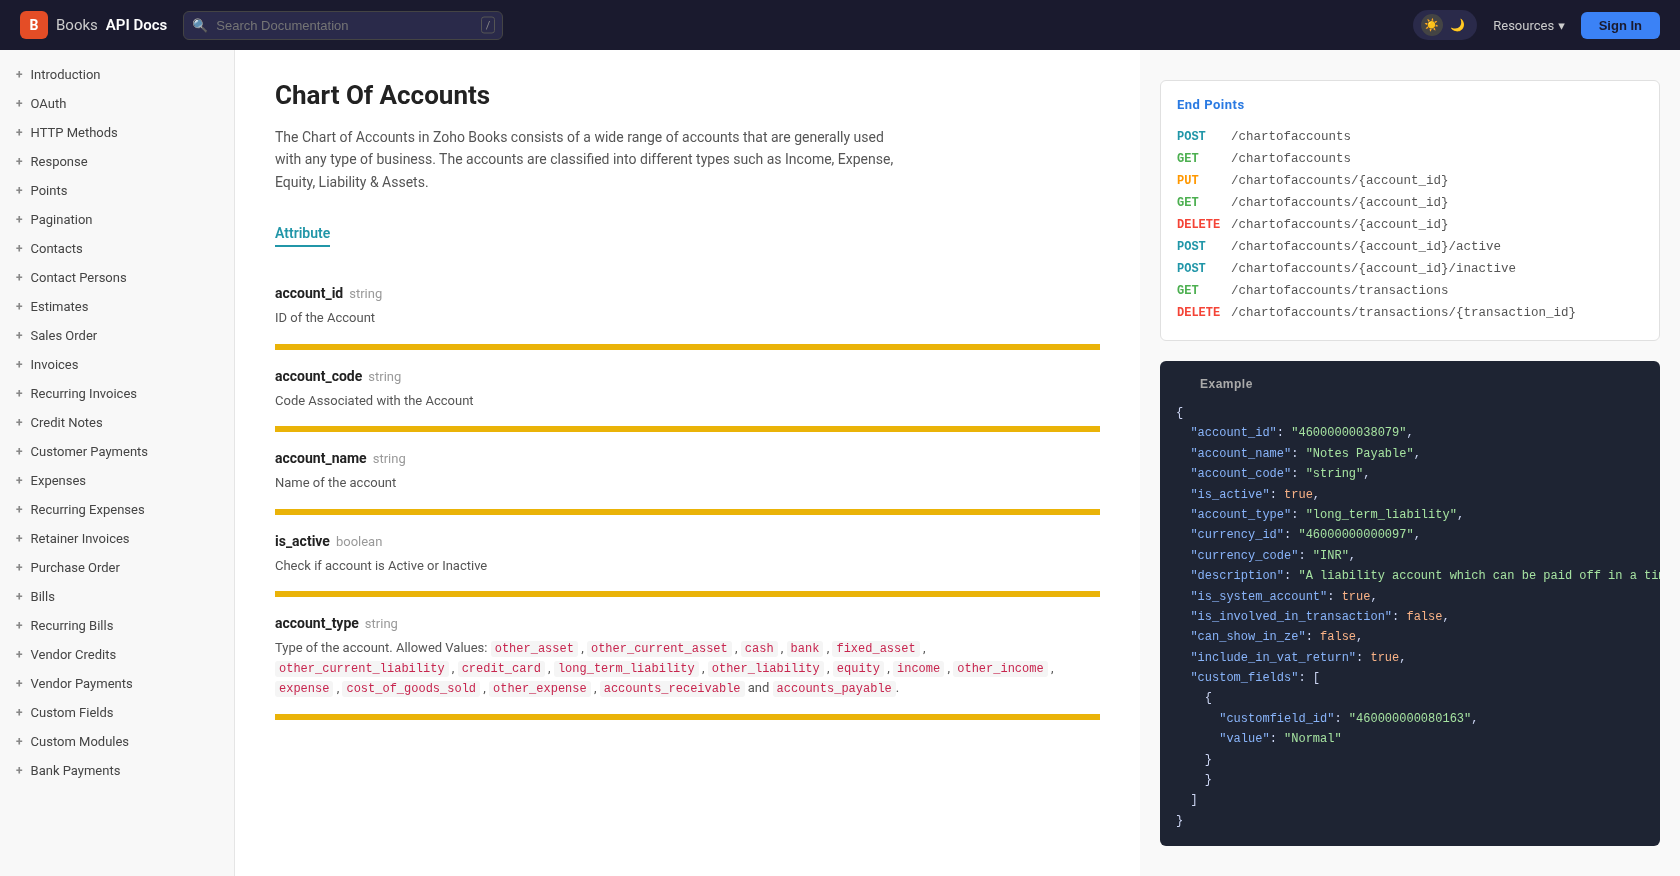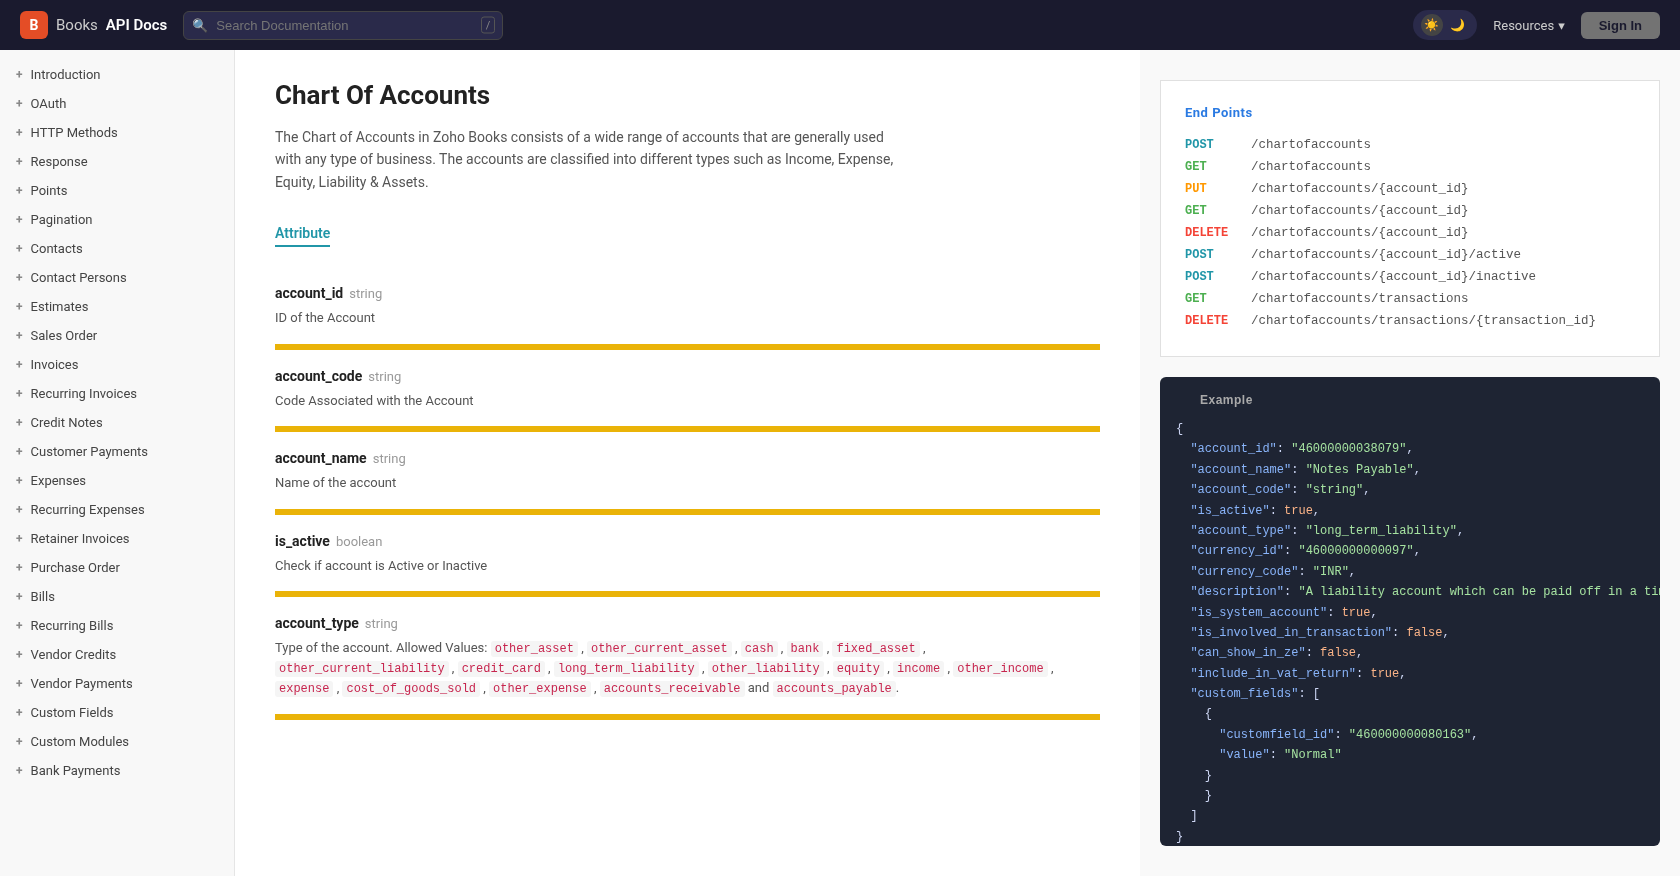--- a/index.html
+++ b/index.html
@@ -98,21 +98,21 @@
     .theme-btn.active { background: #444; }
     .resources-btn {
       color: #ccc;
       font-size: 13px;
       cursor: pointer;
       display: flex;
       align-items: center;
       gap: 4px;
     }
     .signin-btn {
-      background: #737373;
+      background: #3b82f6;
       color: #1a1a2e;
       border: none;
       border-radius: 6px;
       padding: 6px 18px;
       font-size: 13px;
       font-weight: 600;
       cursor: pointer;
     }
 
     
@@ -217,34 +217,34 @@
       overflow-y: auto;
       display: flex;
       flex-direction: column;
       gap: 20px;
     }
 
     
     .endpoints-box {
       background: #fff;
       border: 1px solid #e0e0e0;
-      border-radius: 0;
-      padding: 24px;
+      border-radius: 6px;
+      padding: 16px;
     }
     .endpoints-title {
       font-size: 13px;
       font-weight: 700;
       color: #2a7ae2;
       margin-bottom: 14px;
       letter-spacing: 0.5px;
     }
     .endpoint-row {
       display: flex;
       align-items: center;
-      gap: 16px;
+      gap: 4px;
       padding: 4px 0;
       font-size: 12.5px;
       font-family: 'Courier New', monospace;
     }
     .method {
       min-width: 50px;
       font-weight: 700;
       font-size: 12px;
     }
     .method.post { color: #2196a8; }

